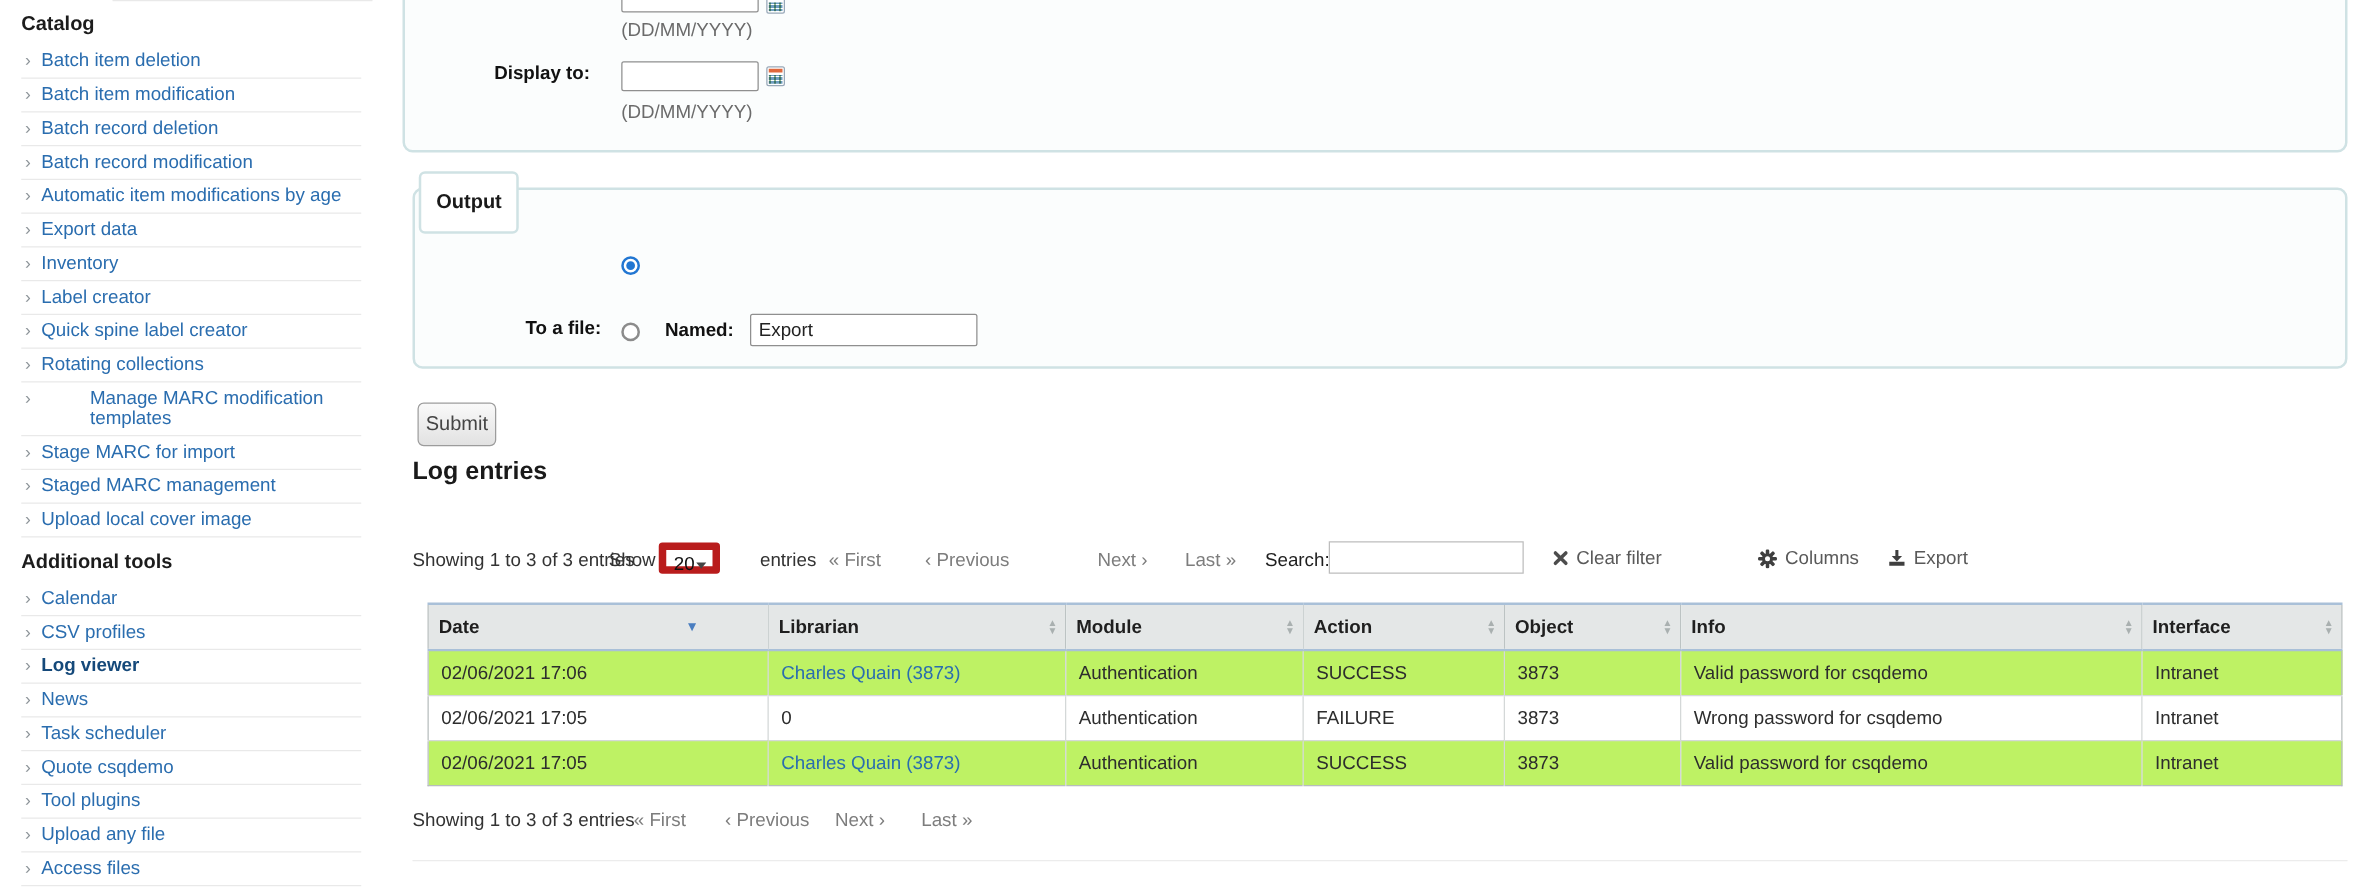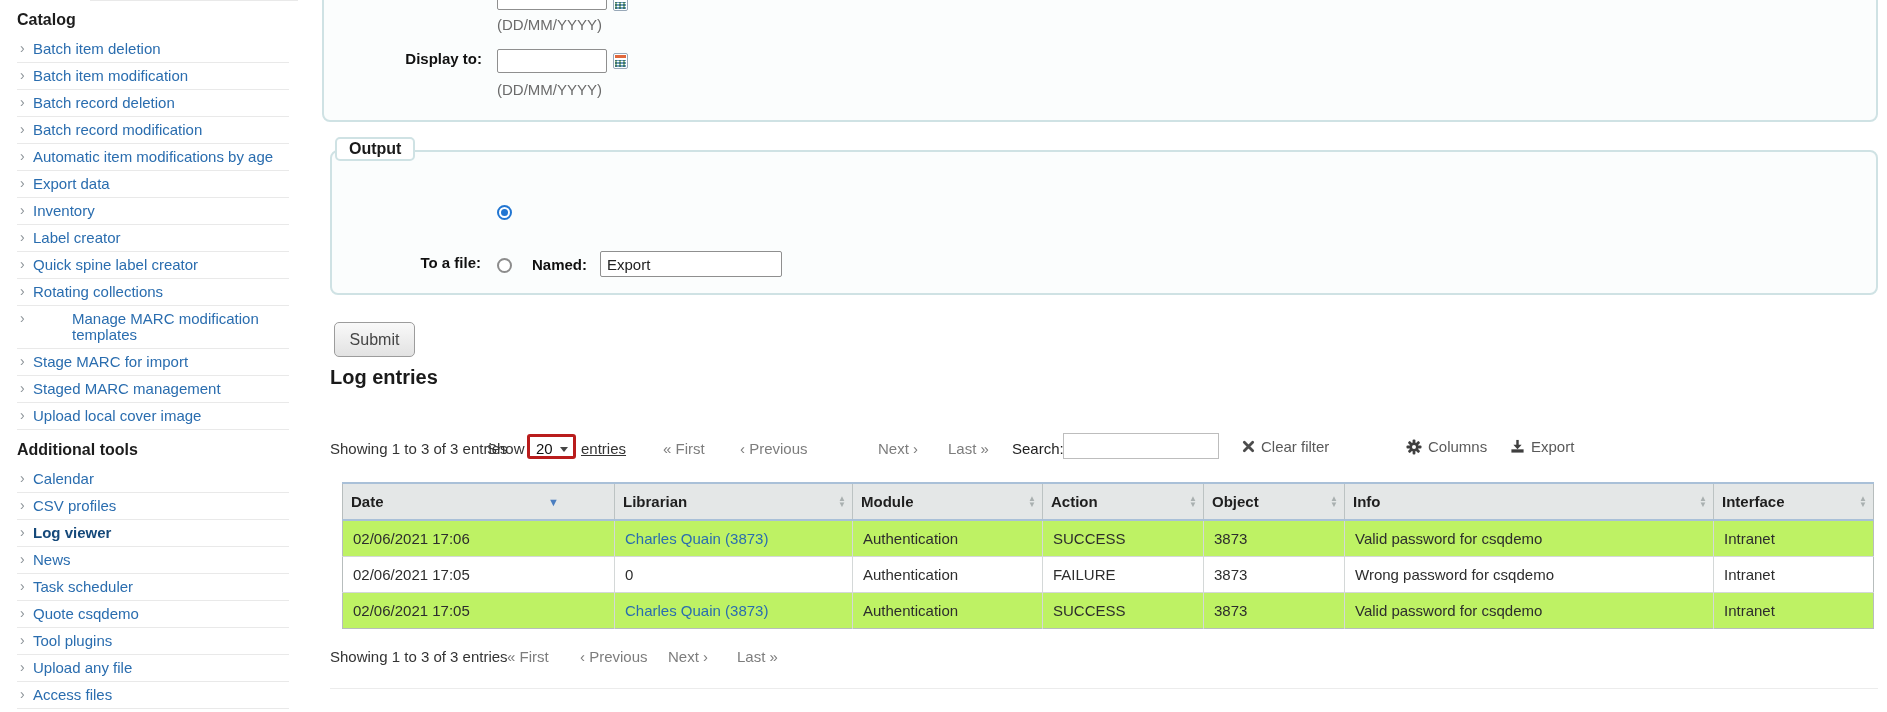--- a/index.html
+++ b/index.html
@@ -14,39 +14,39 @@
   .sb-list { list-style:none; width:272px; }
   .sb-item { position:relative; padding:5px 4px 5px 16px; border-bottom:1px solid #e9e9e9; font-size:15px; line-height:16px; white-space:nowrap; }
   .sb-item.wrap2 { white-space:normal; }
   .sb-item.wrap2 .sb-link { display:inline-block; width:195px;margin-left:39px; }
   .sb-caret { position:absolute; left:3px; top:4px; color:#8d9499; font-size:14px; }
   .sb-link { color:#2a6daf; text-decoration:none; cursor:pointer; }
   .sb-item.active .sb-link { color:#15497a; font-weight:bold; }
 
   
   .fieldset { position:absolute; background:#fbfdfd; border:2px solid #cfe2e4; border-radius:8px; }
-  .legend { position:absolute; background:#fff; border:2px solid #cfe2e4; border-radius:5px; padding:1px 12px; font-size:16px; font-weight:bold; color:#1a1a1a; z-index:3; }
+  .legend { position:absolute; background:#fff; border:2px solid #cfe2e4; border-radius:5px; padding:14px 12px; font-size:16px; font-weight:bold; color:#1a1a1a; z-index:3; }
   .flabel { position:absolute; font-size:15px; font-weight:bold; color:#111; text-align:right; line-height:18px; z-index:2; }
   .tinput { position:absolute; border:1px solid #8f8f8f; border-radius:2px; background:#fff; font:15px "Liberation Sans", sans-serif; padding:2px 6px; color:#222; z-index:2; }
   .hint { position:absolute; font-size:15px; color:#6b6b6b; z-index:2;text-align:center; }
   .cal { position:absolute; width:15px; height:16px; border:1px solid #98a8b8; border-radius:2px; background:#fff; z-index:2; cursor:pointer; }
   .cal::before { content:""; position:absolute; left:1px; right:1px; top:1px; height:3px; background:#e0683c; }
   .cal::after { content:""; position:absolute; left:1px; right:1px; top:6px; bottom:1px;
       background-image:repeating-linear-gradient(90deg,#8fba8f 0 2px,#fff 2px 4px),repeating-linear-gradient(0deg,#6f9fc0 0 2px,#fff 2px 3px); background-blend-mode:multiply; }
   .radio { position:absolute; width:15px; height:15px; border-radius:50%; background:#fff; cursor:pointer; z-index:2; }
   .radio.sel { border:2px solid #2176d2; }
   .radio.sel::after { content:""; position:absolute; inset:2px; border-radius:50%; background:#2176d2; }
   .radio.unsel { border:2px solid #8c8c8c; }
-  .btn-submit { position:absolute; left:334px; top:322px; width:81px; height:35px; background:linear-gradient(#f9f9f9,#e2e2e2); border:1px solid #9c9c9c; border-radius:5px; font:16px "Liberation Sans", sans-serif; color:#454545; cursor:pointer; }
+  .btn-submit { position:absolute; left:334px; top:322px; width:63px; height:35px; background:linear-gradient(#f9f9f9,#e2e2e2); border:1px solid #9c9c9c; border-radius:5px; font:16px "Liberation Sans", sans-serif; color:#454545; cursor:pointer; }
 
   
   .h-log { position:absolute; left:330px; top:366px; font-size:20px; font-weight:bold; color:#1a1a1a; }
   .ctrl { position:absolute; font-size:15px; color:#333; }
   .pag { position:absolute; font-size:15px; color:#7d7d7d; cursor:pointer; }
-  .pgsel { position:absolute; left:527px; top:434px; width:49px; height:25px; border:3px solid #b91c1c; border-radius:3px; background:#fff; font-size:15px; color:#111; padding:3px 0 0 6px; cursor:pointer; }
+  .pgsel { position:absolute; left:527px; top:434px; width:49px; height:25px; border:6px solid #b91c1c; border-radius:3px; background:#fff; font-size:15px; color:#111; padding:3px 0 0 6px; cursor:pointer; }
   .sel-chev { position:absolute; right:5px; top:10px; width:0; height:0; border:4px solid transparent; border-top:5px solid #444; }
   .search-input { position:absolute; left:1063px; top:433px; width:156px; height:26px; border:1px solid #bdbdbd; background:#fff; font:15px "Liberation Sans", sans-serif; padding:0 6px; }
   .tool-btn { position:absolute; top:438px; display:flex; align-items:center; gap:6px; font-size:15px; color:#595959; cursor:pointer; }
 
   
   .logtable { position:absolute; left:342px; top:482px; width:1531px; border-collapse:collapse; table-layout:fixed; border:1px solid #b7bdbd; }
   .logtable th { position:relative; height:37px; background:#e4e7e7; border-top:2px solid #a9c0d8; border-bottom:2px solid #a9c0d8; border-left:1px solid #bcc3c3; font-size:15px; font-weight:bold; color:#1f1f1f; text-align:left; padding:0 18px 0 8px; cursor:pointer; }
   .logtable th:first-child { border-left:none; }
   .logtable td { height:36px; border-left:1px solid #d4d8d8; border-top:1px solid #d4d8d8; font-size:15px; color:#2d2d2d; padding:0 10px; }
   .logtable td:first-child { border-left:none; }
@@ -92,41 +92,41 @@
       <li class="sb-item"><span class="sb-caret">›</span><a class="sb-link">Tool plugins</a></li>
       <li class="sb-item"><span class="sb-caret">›</span><a class="sb-link">Upload any file</a></li>
       <li class="sb-item"><span class="sb-caret">›</span><a class="sb-link">Access files</a></li>
     </ul>
   </aside>
 
   <div class="fieldset" style="left:322px; top:-30px; width:1556px; height:152px;"></div>
   <input class="tinput" style="left: 497px; top: -14px; width: 110px; height: 24px;" value="">
   <span class="cal" style="left:613px; top:-5px;"></span>
   <div class="hint" style="left:497px; top:16px;">(DD/MM/YYYY)</div>
-  <div class="flabel" style="left:330px; top:50px; width:152px;">Display to:</div>
+  <div class="flabel" style="left:320px; top:50px; width:152px;">Display to:</div>
   <input class="tinput" style="left: 497px; top: 49px; width: 110px; height: 24px;" value="">
   <span class="cal" style="left:613px; top:53px;"></span>
   <div class="hint" style="left:497px; top:81px;">(DD/MM/YYYY)</div>
 
   <div class="fieldset" style="left:330px; top:150px; width:1548px; height:145px;"></div>
   <div class="legend" style="left:335px; top:137px;">Output</div>
   <span class="radio sel" style="left:497px; top:205px;"></span>
   <div class="flabel" style="left:330px; top:254px; width:151px;">To a file:</div>
   <span class="radio unsel" style="left:497px; top:258px;"></span>
   <div class="flabel" style="left:532px; top:256px; width:55px; text-align:left;">Named:</div>
   <input class="tinput" style="left: 600px; top: 251px; width: 182px; height: 26px;" value="Export">
 
   <button class="btn-submit">Submit</button>
 
   <h2 class="h-log">Log entries</h2>
 
   <span class="ctrl" style="left:330px; top:440px;">Showing 1 to 3 of 3 entries</span>
   <span class="ctrl" style="left:487px; top:440px;">Show</span>
   <span class="pgsel"><span>20</span><i class="sel-chev"></i></span>
-  <span class="ctrl" style="left:581px; top:440px;text-decoration:underline;">entries</span>
+  <span class="ctrl" style="left:608px; top:440px;">entries</span>
   <span class="pag" style="left:663px; top:440px;">« First</span>
   <span class="pag" style="left:740px; top:440px;">‹ Previous</span>
   <span class="pag" style="left:878px; top:440px;">Next ›</span>
   <span class="pag" style="left:948px; top:440px;">Last »</span>
   <span class="ctrl" style="left:1012px; top:440px; color:#1e1e1e;">Search:</span>
   <input class="search-input" value="" style="">
   <span class="tool-btn" style="left:1242px;">
       <svg class="icon-svg" width="13" height="13" viewBox="0 0 14 14">
         <path d="M2.5 2.5 L11.5 11.5 M11.5 2.5 L2.5 11.5" stroke="#4d4d4d" stroke-width="3" stroke-linecap="round"></path>
       </svg>

